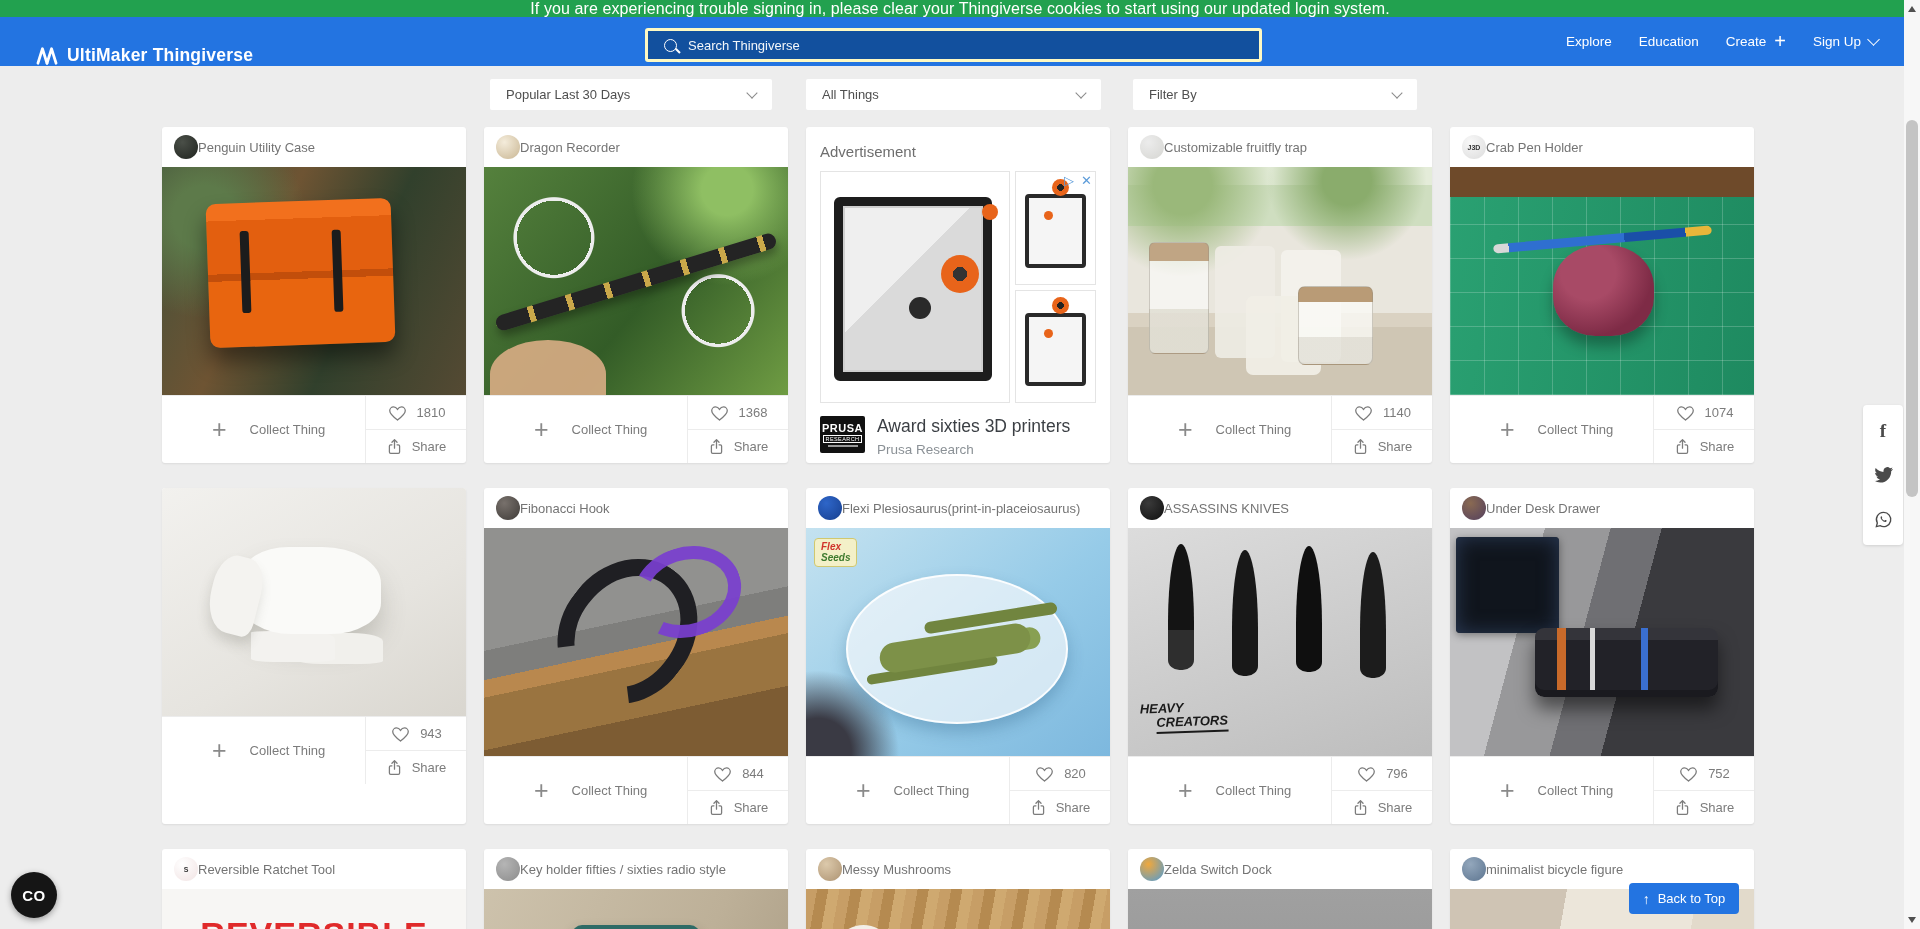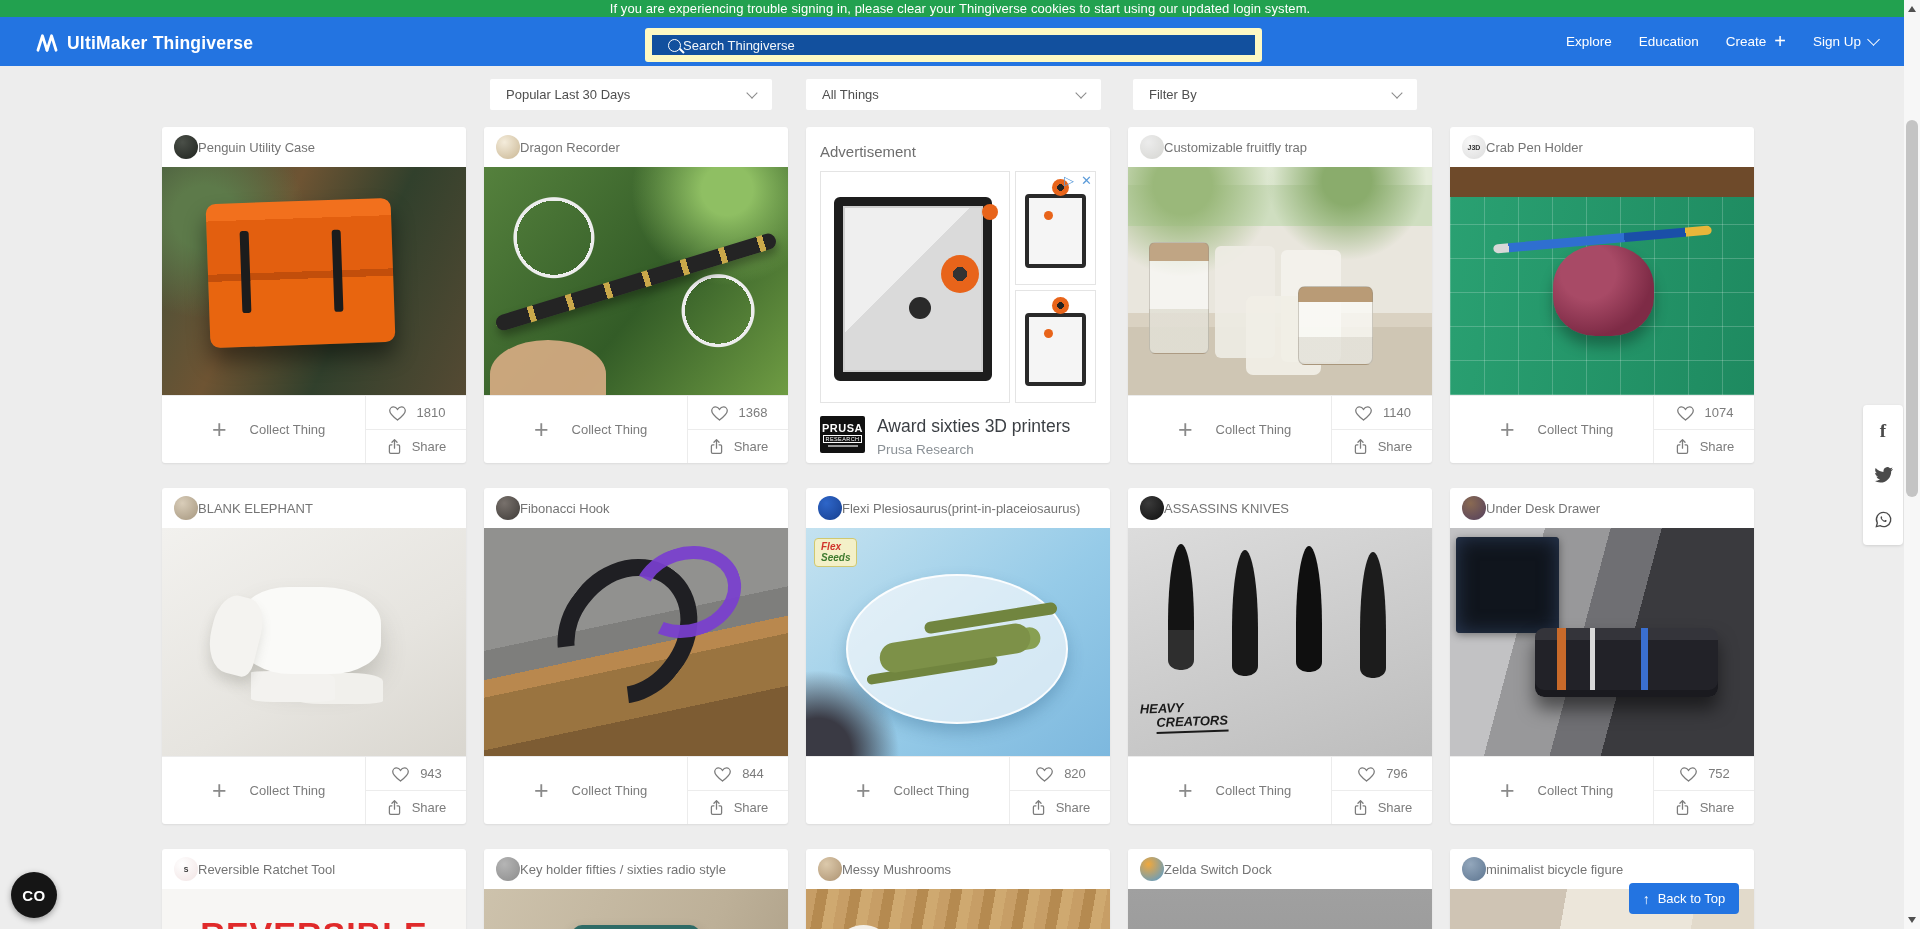--- a/index.html
+++ b/index.html
@@ -1,28 +1,28 @@
 <!DOCTYPE html>
 <html><head>
 <meta charset="utf-8">
 <style>
   * { margin:0; padding:0; box-sizing:border-box; }
   html,body { width:1920px; height:929px; overflow:hidden; }
   body { font-family:"Liberation Sans", sans-serif; background:#ededed; position:relative; }
   button { font-family:inherit; background:none; border:none; cursor:pointer; }
 
   
-  .banner { height:17px; background:#22A14F; color:#fff; font-size:13px; display:flex; align-items:center; justify-content:center; letter-spacing:.1px; }
+  .banner { height:17px; background:#22A14F; color:#fff; font-size:16px; display:flex; align-items:center; justify-content:center; letter-spacing:.1px; }
 
   
   .header { height:49px; background:#2374E1; position:relative; display:flex; align-items:center; }
-  .brand { position:absolute; left:36px; top:16px; height:49px; display:flex; align-items:flex-start; gap:9px; color:#fff; }
+  .brand { position:absolute; left:36px; top:0; height:49px; display:flex; align-items:flex-end; gap:9px; color:#fff; }
   .brand-logo { display:flex; }
   .brand-text { font-size:17.5px; font-weight:600; letter-spacing:.2px; white-space:nowrap; }
-  .search-wrap { position:absolute; left:645px; top:11px; width:617px; height:34px; background:#12509E; border:7px solid #fef9c3; border-radius:3px; display:flex; align-items:center; padding:0 16px; gap:2px; }
+  .search-wrap { position:absolute; left:645px; top:11px; width:617px; height:34px; background:#12509E; border:3px solid #fef9c3; border-radius:3px; display:flex; align-items:center; padding:0 16px; gap:11px; }
   .search-wrap input { flex:1; background:transparent; border:none; outline:none; color:#fff; font-size:13px; }
   .search-wrap input::placeholder { color:#fff; opacity:.95; }
   .mag { width:13px; height:13px; border:1.6px solid #fff; border-radius:50%; position:relative; flex:none; }
   .mag::after { content:""; position:absolute; width:6px; height:1.6px; background:#fff; right:-5px; bottom:-1px; transform:rotate(45deg); }
   .nav { position:absolute; right:42px; top:0; height:49px; display:flex; align-items:center; gap:27px; }
   .nav-item { color:#fff; font-size:13.5px; display:flex; align-items:center; gap:8px; white-space:nowrap; }
   .plus-glyph { font-size:20px; font-weight:300; line-height:1; margin-top:-2px; }
   .chev { width:9px; height:9px; border-right:1.5px solid #fff; border-bottom:1.5px solid #fff; transform:rotate(45deg); margin-top:-4px; }
 
   
@@ -359,24 +359,20 @@
                 <path d="M10 12V2.5"></path>
                 <path d="M7 5 10 2 13 5"></path>
               </svg>
             </span>
             <span>Share</span>
           </button>
         </div>
       </footer>
     </article>
     <article class="card">
-      <header class="card-header">
-        <span class="avatar" style="background:radial-gradient(circle at 35% 30%,#d9cdb9,#a5967e)"></span>
-        <span class="title">BLANK ELEPHANT</span>
-      </header>
       <div class="thumb t-elephant"></div>
       <footer class="card-footer">
         <button class="collect-btn">
           <span class="plus-icon">+</span>
           <span>Collect Thing</span>
         </button>
         <div class="stats-col">
           <button class="like-btn">
             <span class="icon-svg">
               <svg width="21" height="19" viewBox="0 0 24 22" fill="none" stroke="#7c7c7c" stroke-width="1.5">

